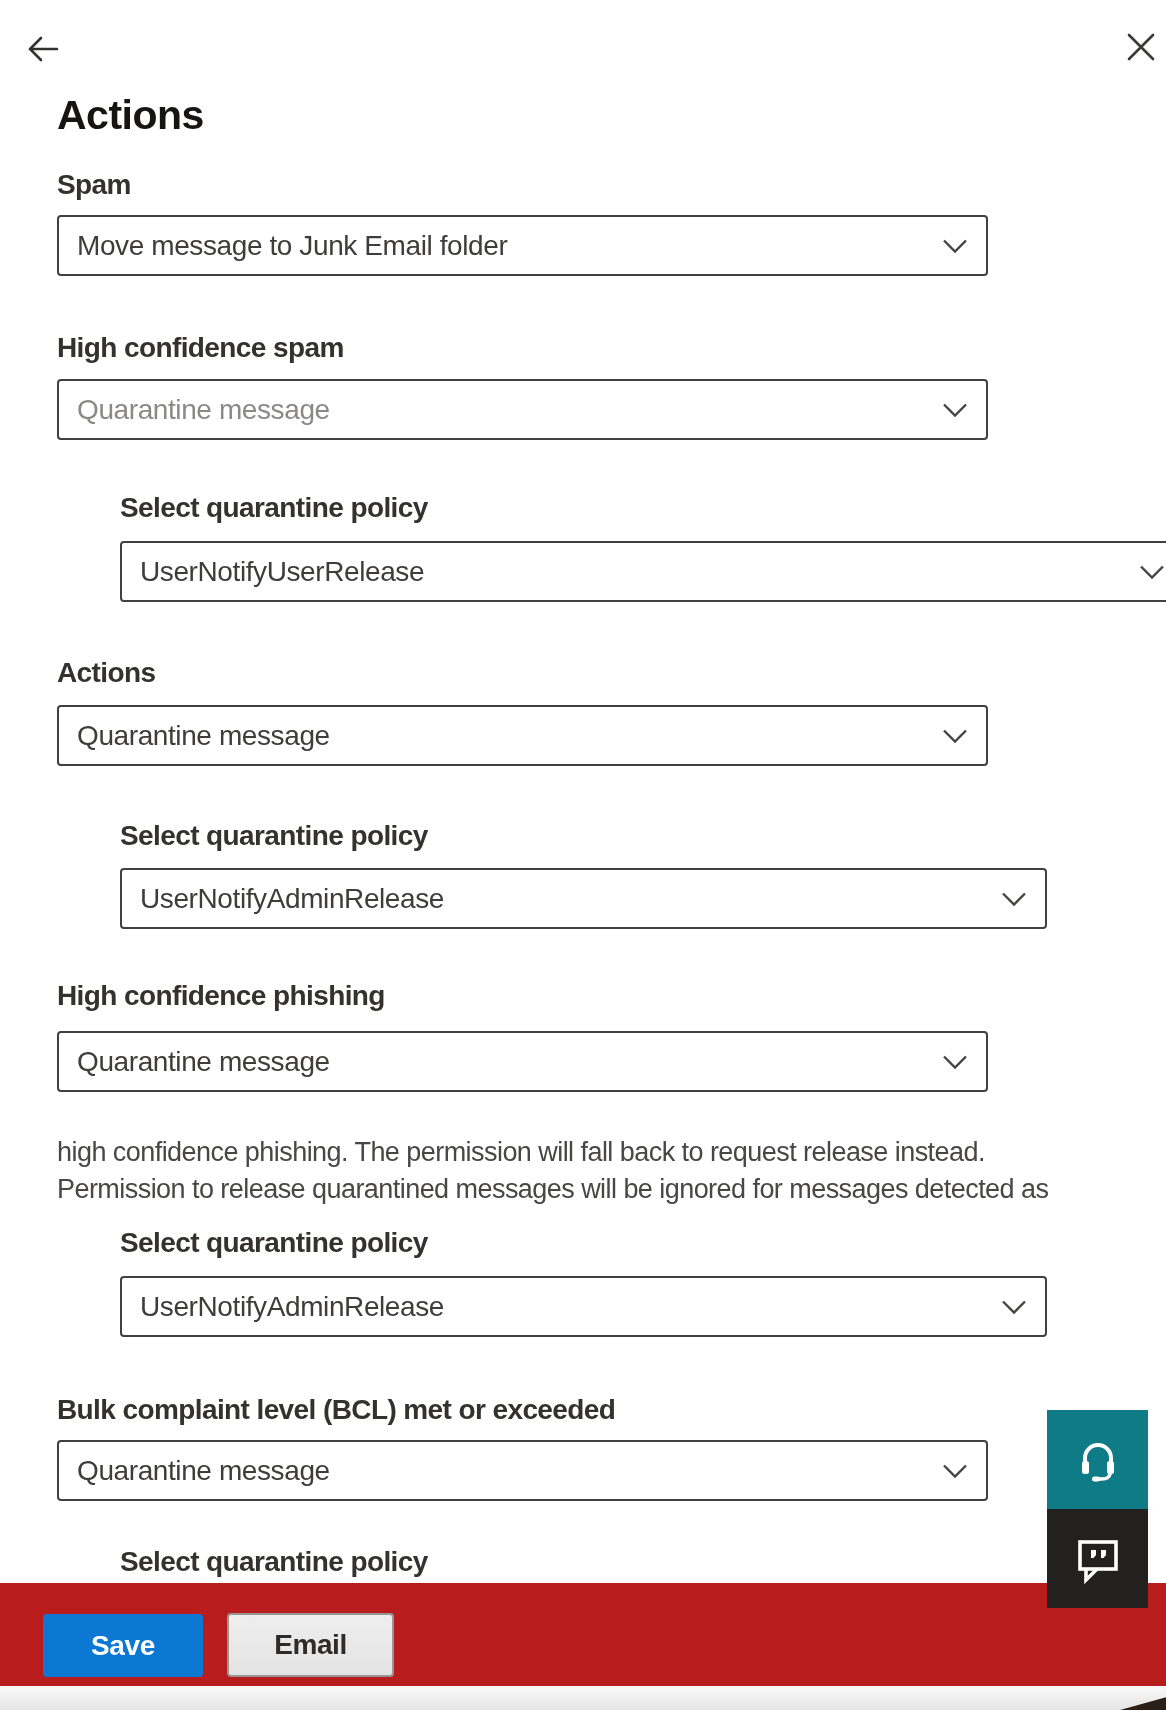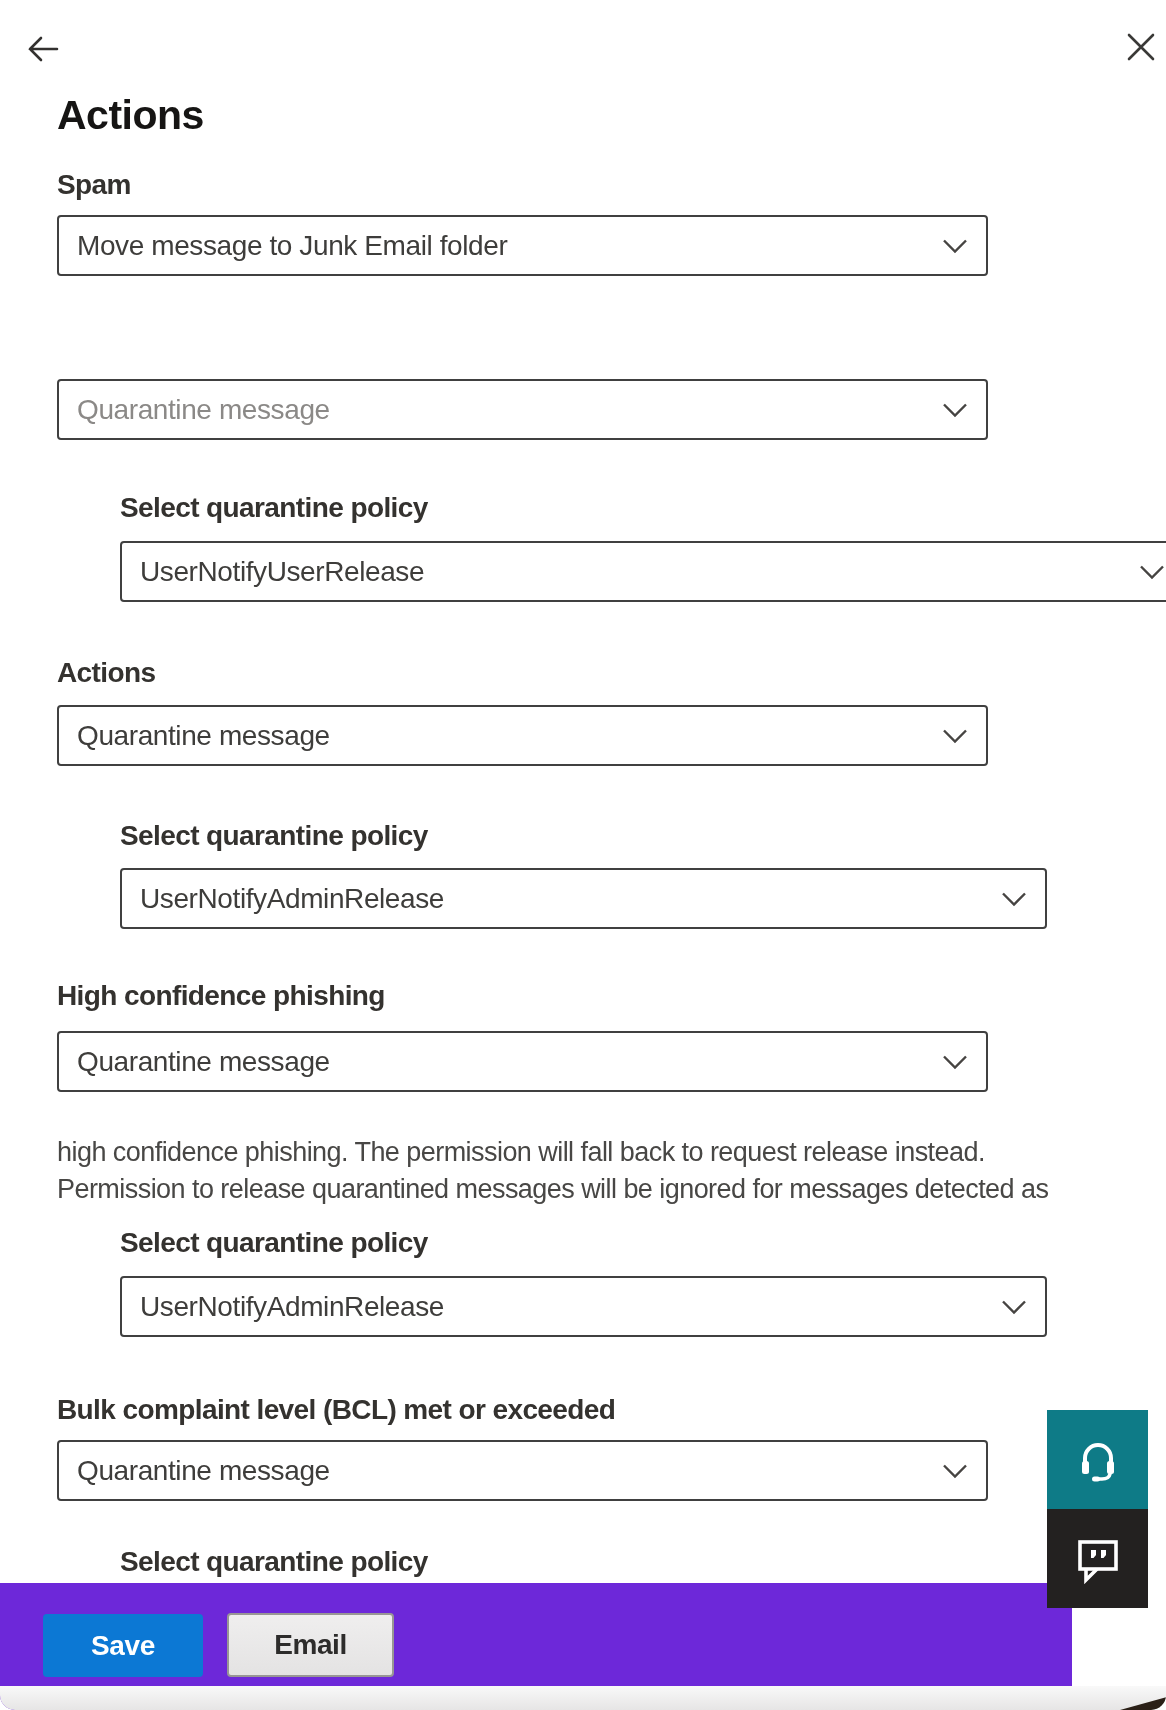--- a/index.html
+++ b/index.html
@@ -1,19 +1,18 @@
 <!DOCTYPE html>
 <html><head>
 <meta charset="utf-8">
 <style>
   html,body{margin:0;padding:0;background:#ffffff;}
   .screen{
     position:relative;width:1166px;height:1710px;background:#ffffff;overflow:hidden;
     font-family:"Liberation Sans",sans-serif;
-    border-radius:15px;
   }
   .abs{position:absolute;}
   .title{
     font-size:41px;font-weight:700;color:#161514;letter-spacing:-0.5px;line-height:1.15;
   }
   .field-label{
     font-size:28px;font-weight:700;color:#34322f;letter-spacing:-0.6px;line-height:38px;white-space:nowrap;
   }
   .dd{
     position:absolute;height:61px;background:#fff;border:2px solid #404040;border-radius:4px;
@@ -21,21 +20,21 @@
   }
   .dd-text{
     font-size:28px;color:#3e3d3b;padding-left:18px;letter-spacing:-0.4px;white-space:nowrap;
   }
   .dd-text.muted{color:#8b8987;}
   .chev{position:absolute;right:18px;top:50%;transform:translateY(-50%);}
   .note-line{
     font-size:27px;color:#484745;letter-spacing:-0.55px;line-height:37px;white-space:nowrap;
   }
   .clip{position:absolute;overflow:hidden;}
-  .footer{position:absolute;left:0;top:1583px;width:1072px;height:127px;background:#6d28d9;}
+  .footer{position:absolute;left:0;top:1583px;width:1166px;height:127px;background:#b91c1c;}
   .btn{
     position:absolute;box-sizing:border-box;display:flex;align-items:center;justify-content:center;
     font-size:28px;font-weight:600;letter-spacing:-0.4px;border-radius:4px;cursor:pointer;
   }
   .btn-primary{background:#0c78d4;color:#ffffff;border:none;}
   .btn-secondary{
     background:linear-gradient(#efeeee,#e4e3e3);color:#2d2c2b;border:2px solid #989694;
   }
   .bottom-strip{
     position:absolute;left:0;top:1686px;width:1166px;height:24px;
@@ -71,20 +70,21 @@
   <div class="abs title" style="left:57px;top:92px;">Actions</div>
 
   <div class="abs field-label" style="left:57px;top:166px;">Spam</div>
   <div class="dd" style="left:57px;top:215px;width:931px;">
     <span class="dd-text">Move message to Junk Email folder</span>
     <svg class="chev" width="26" height="15" viewBox="0 0 26 15" fill="none">
         <path d="M2 2 L13 13 L24 2" stroke="#464442" stroke-width="2.4"></path>
       </svg>
   </div>
 
+  <div class="abs field-label" style="left:57px;top:329px;">High confidence spam</div>
   <div class="dd" style="left:57px;top:379px;width:931px;">
     <span class="dd-text muted">Quarantine message</span>
     <svg class="chev" width="26" height="15" viewBox="0 0 26 15" fill="none">
         <path d="M2 2 L13 13 L24 2" stroke="#464442" stroke-width="2.4"></path>
       </svg>
   </div>
 
   <div class="abs field-label" style="left:120px;top:489px;">Select quarantine policy</div>
   <div class="dd" style="left:120px;top:541px;width:1065px;">
     <span class="dd-text">UserNotifyUserRelease</span>

